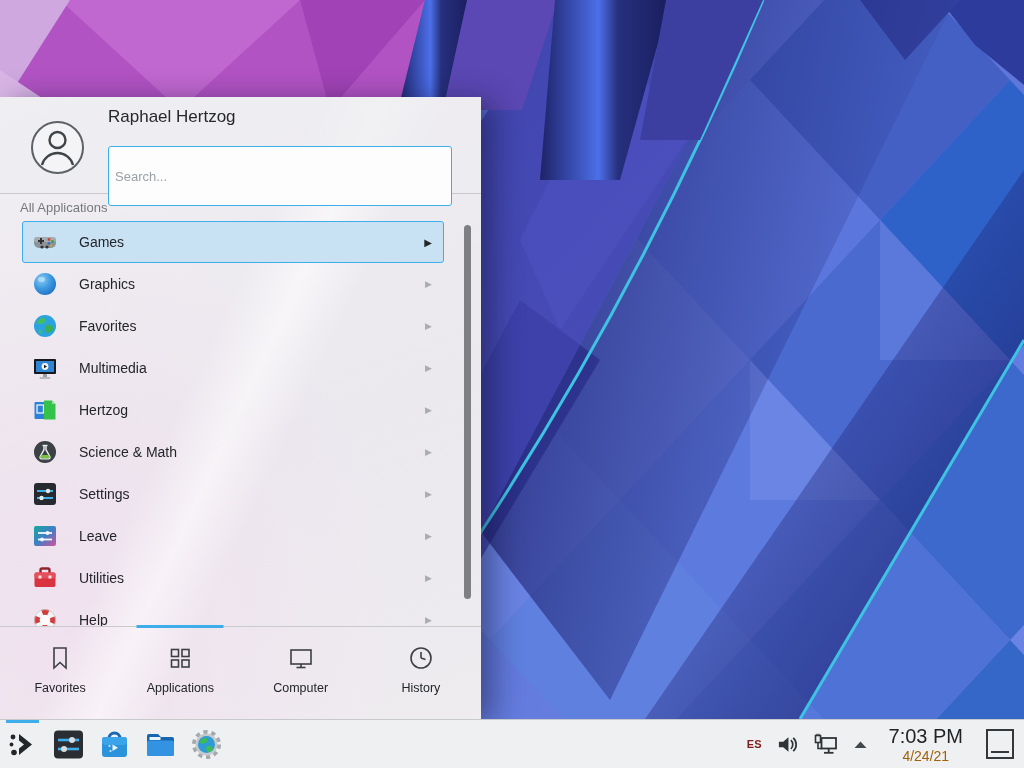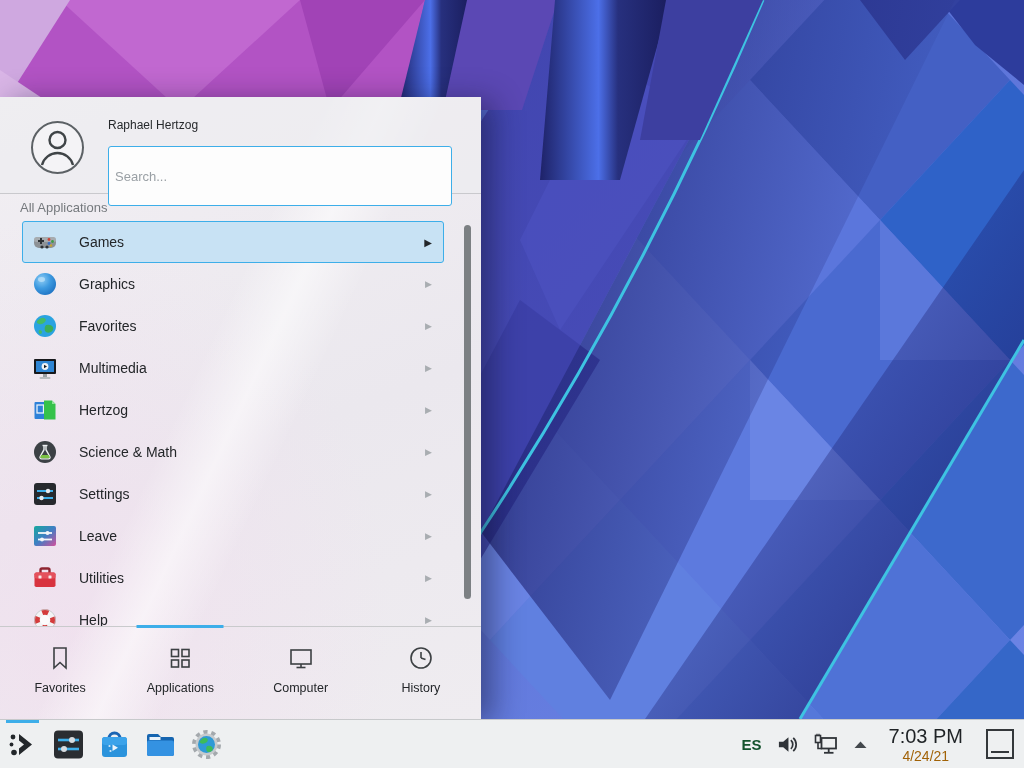--- a/index.html
+++ b/index.html
@@ -11,21 +11,21 @@
   #launcher{position:absolute;left:0;top:97px;width:481px;height:622px;
     background:
       linear-gradient(115deg, rgba(255,255,255,0) 42%, rgba(255,255,255,.55) 50%, rgba(255,255,255,0) 58%),
       radial-gradient(ellipse at 15% 85%, rgba(243,219,238,.55), rgba(243,219,238,0) 55%),
       linear-gradient(160deg,#f2eff3 0%,#ebe8ee 55%,#efecf0 100%);
     box-shadow:12px 4px 28px rgba(15,15,45,.45);}
   #menu-header{position:absolute;left:0;top:0;width:100%;height:96px;
     border-bottom:1px solid #c9c9cd;background:rgba(236,236,240,.6);}
   #avatar{position:absolute;left:31px;top:24px;width:49px;height:49px;border:2px solid #5c6165;
     border-radius:50%;background:rgba(255,255,255,.35);}
-  #user-name{position:absolute;left:108px;top:21px;font-size:12px;color:#26292c;}
+  #user-name{position:absolute;left:108px;top:10px;font-size:17px;color:#26292c;}
   #search{position:absolute;left:108px;top:49px;width:330px;height:24px;border:1px solid #3daee9;
     border-radius:3px;background:#fdfdfd;font-size:13px;padding:17px 6px;outline:none;color:#232629;
     font-family:"Liberation Sans","DejaVu Sans",sans-serif;}
   #search::placeholder{color:#9aa0a5;}
   #section-label{position:absolute;left:20px;top:103px;font-size:13px;color:#75797d;}
 
   #app-list{position:absolute;left:0;top:124px;width:481px;height:405px;overflow:hidden;}
   .app-row{position:relative;width:420px;height:40px;margin-left:22px;display:flex;align-items:center;
     border:1px solid transparent;border-radius:3px;}
   .app-row.selected{background:#c8e2f4;border-color:#3daee9;}
@@ -50,21 +50,21 @@
 
   
   #taskbar{position:absolute;left:0;top:719px;width:1024px;height:49px;background:#eef0f1;
     border-top:1px solid #c7c9cb;box-sizing:border-box;display:flex;align-items:center;}
   #task-apps{display:flex;align-items:center;gap:13px;padding-left:6px;}
   .task-app{position:relative;width:33px;height:33px;}
   .task-app svg{width:33px;height:33px;display:block;}
   .task-app.active::before{content:"";position:absolute;left:0;top:-8px;width:33px;height:3px;
     background:#3daee9;}
   #tray{margin-left:auto;display:flex;align-items:center;gap:15px;padding-right:10px;}
-  #kb-layout{font-size:15px;font-weight:bold;color:#14532d;}
+  #kb-layout{font-size:11px;font-weight:bold;color:#7f1d1d;}
   .tray-icon svg{display:block;}
   #clock{text-align:center;line-height:1;margin-left:6px;}
   #clock-time{font-size:20px;color:#1f2326;}
   #clock-date{font-size:14px;color:#a16207;margin-top:3px;}
   #show-desktop{width:24px;height:26px;border:2px solid #34383b;position:relative;margin-left:8px;
     background:transparent;}
   #show-desktop::after{content:"";position:absolute;left:3px;right:3px;bottom:4px;height:2px;
     background:#34383b;}
 </style>
 </head>

